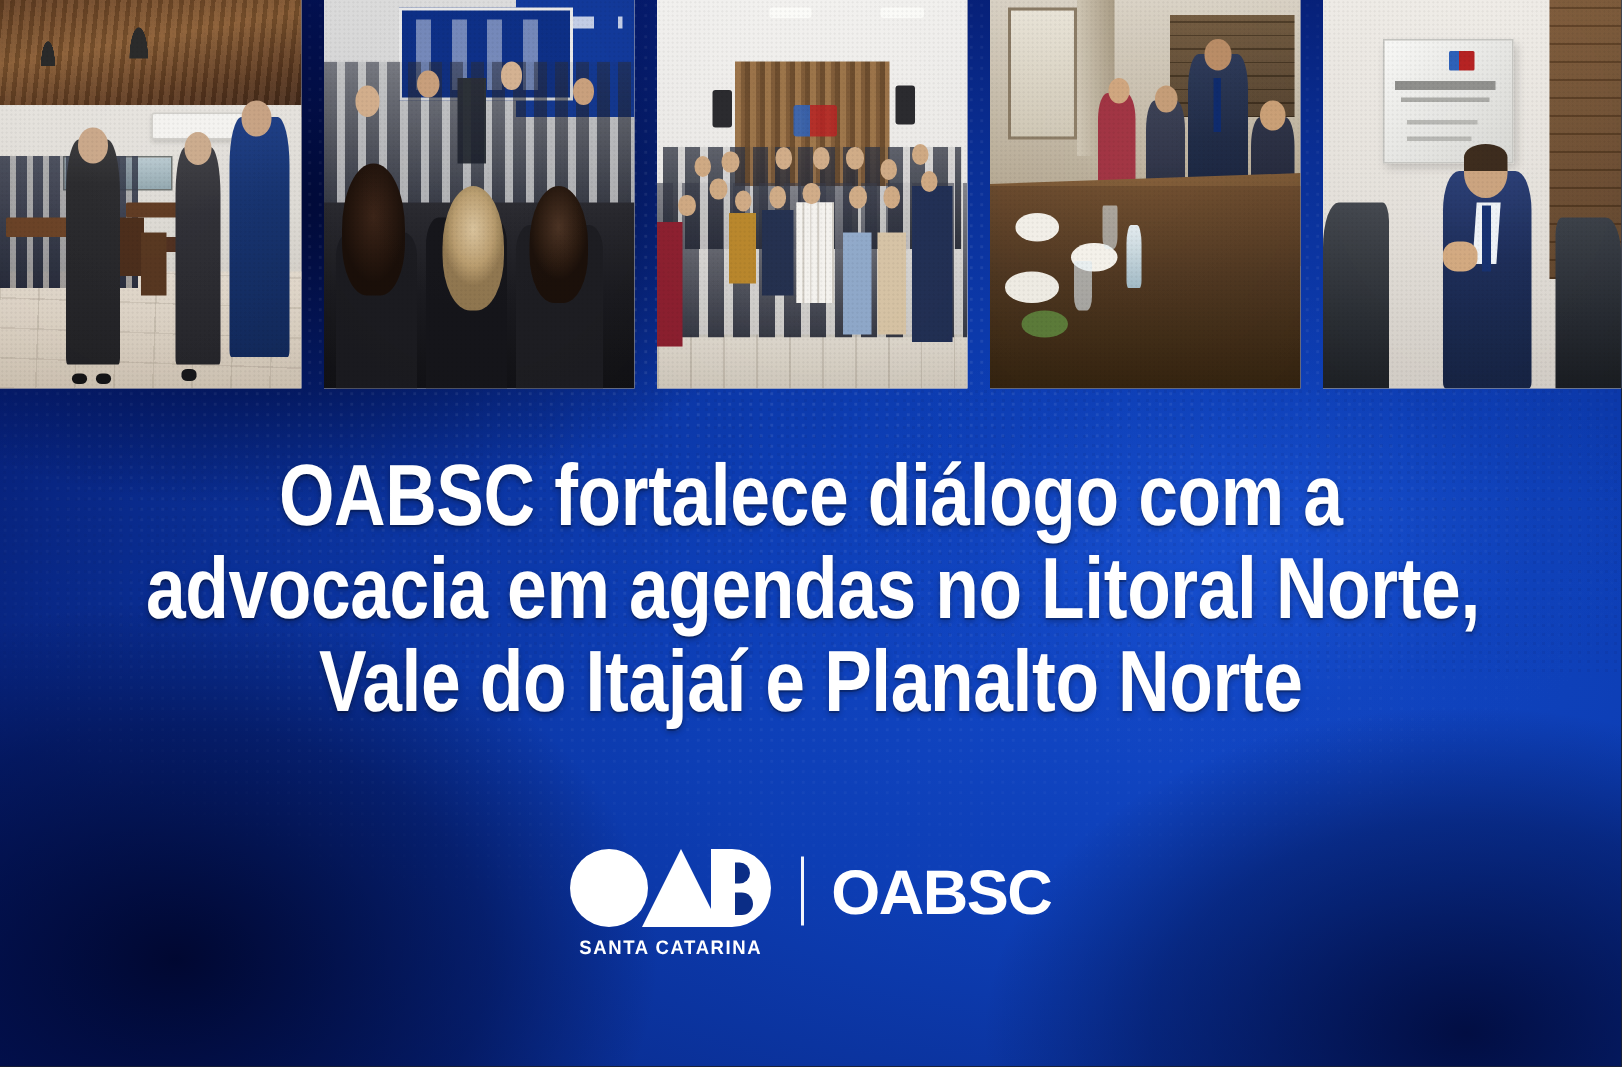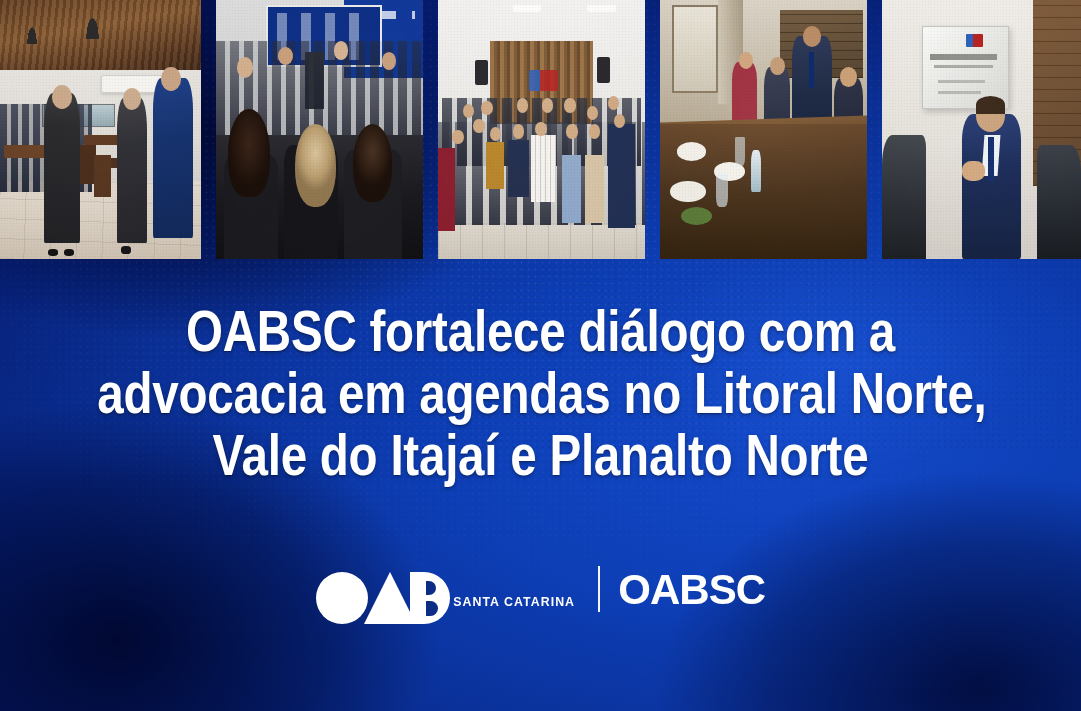--- a/index.html
+++ b/index.html
@@ -254,21 +254,21 @@
     text-shadow:0 2px 5px rgba(0,0,0,.30), 0 1px 0 rgba(0,0,0,.22);
     -webkit-font-smoothing:antialiased;
   }
   .headline .tline{display:block;white-space:nowrap;}
 
   
   .logo{
     position:absolute;left:0;right:0;top:566px;
     display:flex;align-items:center;justify-content:center;gap:0;
   }
-  .logo-oab{position:relative;display:flex;flex-direction:row;align-items:center;}
+  .logo-oab{position:relative;display:flex;flex-direction:column;align-items:center;}
   .oab-marks{position:relative;display:flex;align-items:flex-end;height:52px;}
   .oab-o{width:52px;height:52px;border-radius:50%;background:#fff;}
   .oab-a{width:0;height:0;margin-left:-4px;
     border-left:26px solid transparent;border-right:26px solid transparent;
     border-bottom:52px solid #fff;}
   .oab-b{position:relative;width:40px;height:52px;margin-left:-6px;}
   .oab-b:before{content:"";position:absolute;left:0;top:0;width:13px;height:52px;background:#fff;}
   .oab-b:after{content:"";position:absolute;left:8px;top:0;width:32px;height:52px;background:#fff;
     border-radius:0 26px 26px 0;}
   .oab-b i{position:absolute;left:16px;top:9px;width:10px;height:14px;background:#0b2d86;border-radius:0 8px 8px 0;z-index:2;}

